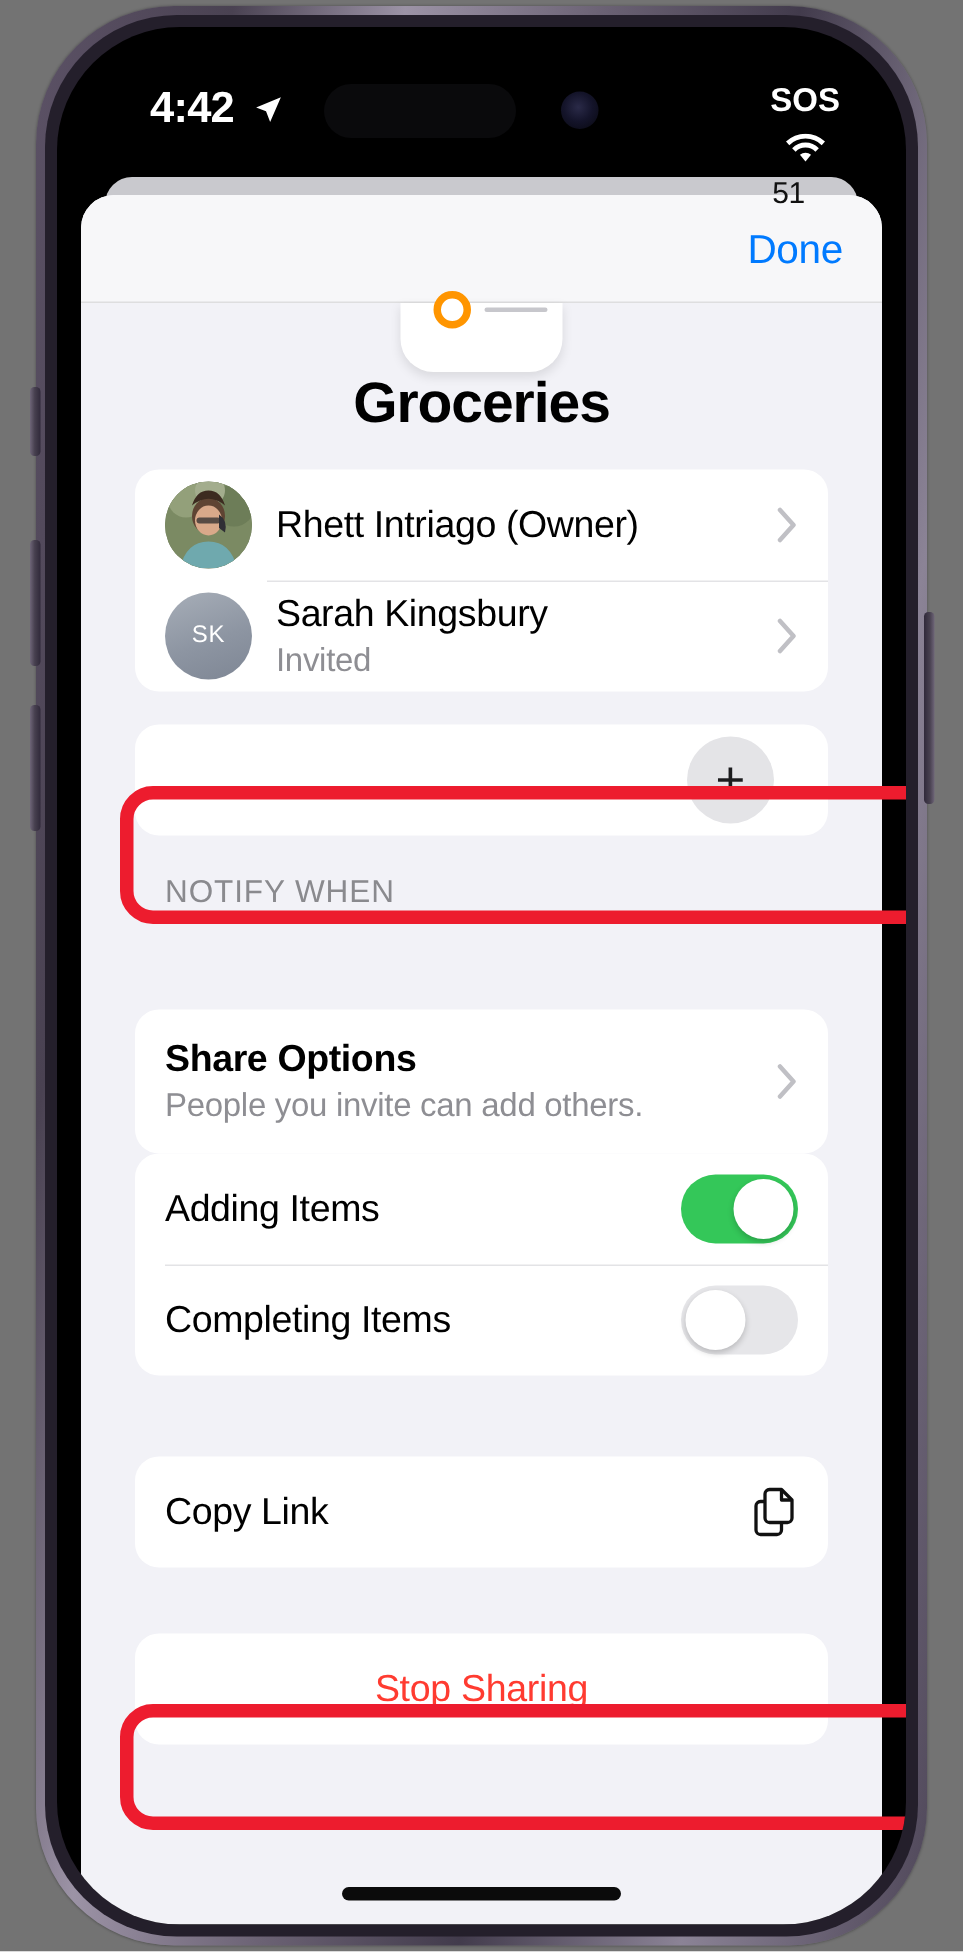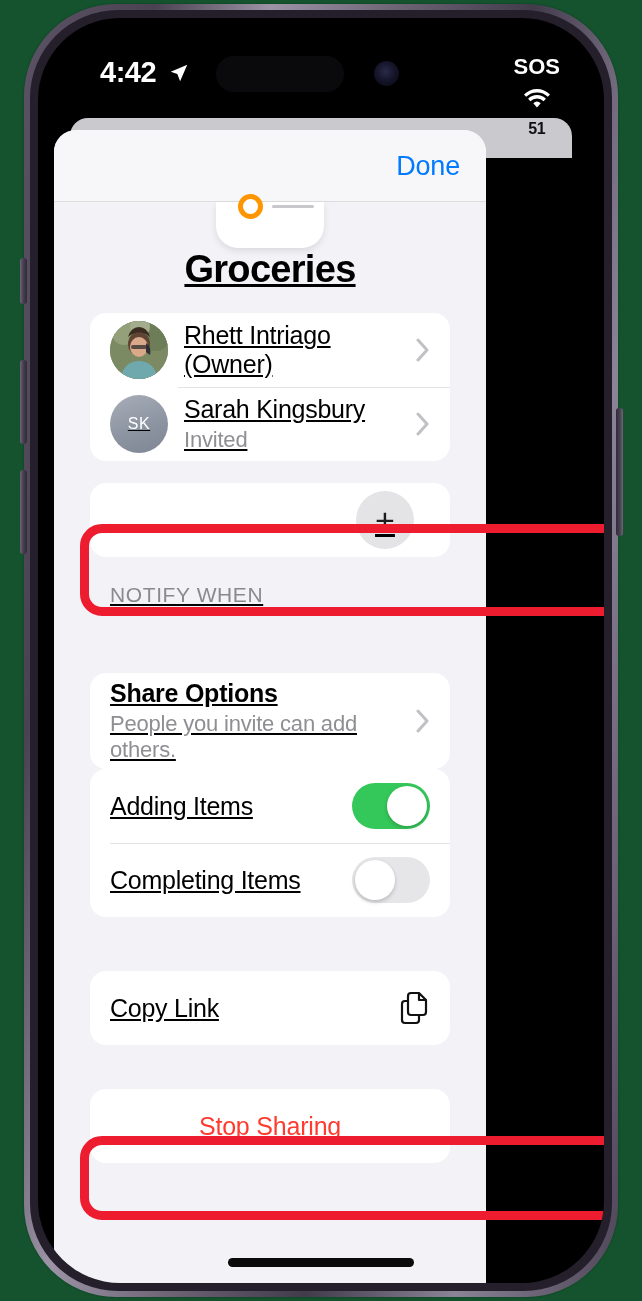--- a/index.html
+++ b/index.html
@@ -4,21 +4,21 @@
 <style>
   * { box-sizing: border-box; margin: 0; padding: 0; }
   html, body {
     width: 642px; height: 1301px;
     background: #ffffff;
     font-family: "Liberation Sans", sans-serif;
     overflow: hidden;
   }
 
   
-  .stage { position: relative; width: 642px; height: 1301px; background: #14532d; }
+  .stage { position: relative; width: 642px; height: 1301px; background: #737373; }
 
   .phone-outer {
     position: absolute;
     left: 24px; top: 4px;
     width: 594px; height: 1293px;
     border-radius: 92px;
     background: linear-gradient(100deg,#5c5266 0%,#4a4252 16%,#9c93a6 30%,#6b6274 46%,#423b4c 62%,#8b8396 80%,#4e4658 100%);
     box-shadow: 0 0 2px rgba(0,0,0,.35);
   }
   .phone-mid {
@@ -77,37 +77,36 @@
   }
   .battery::after {
     content: ""; position: absolute; right: -5px; top: 7px;
     width: 3px; height: 8px; border-radius: 0 2px 2px 0; background: #8e8e93;
   }
   .battery-fill {
     position: absolute; left: 0; top: 0; height: 22px; width: 25px;
     border-radius: 6px 0 0 6px; background: #ffffff;
   }
   .battery-num {
-    position: relative; z-index: 2; width: 44px; text-align: center;
-    font-size: 16px; font-weight: 700; color: #111; letter-spacing: -.3px;
+    position: relative; z-index: 2; width: 44px; text-align: left;
+    font-size: 20px; font-weight: 400; color: #111; letter-spacing: -.3px;
   }
 
   
   .sheet-back {
     position: absolute; left: 32px; top: 100px;
     width: 502px; height: 40px; border-radius: 18px 18px 0 0;
     background: #c9c9ce;
   }
   .sheet {
     position: absolute; left: 16px; top: 112px;
-    width: 432px; height: 1153px;
+    width: 534px; height: 1153px;
     border-radius: 22px 22px 0 0;
     background: #f2f2f7;
     overflow: hidden;
-    text-decoration: underline;
   }
   .sheet-nav {
     position: relative; height: 72px;
     background: #f7f7f9;
     border-bottom: 1px solid #dededf;
   }
   .done-btn {
     position: absolute; right: 26px; top: 21px;
     font-size: 27px; color: #007aff; font-weight: 400;
     letter-spacing: -.2px; cursor: pointer;

